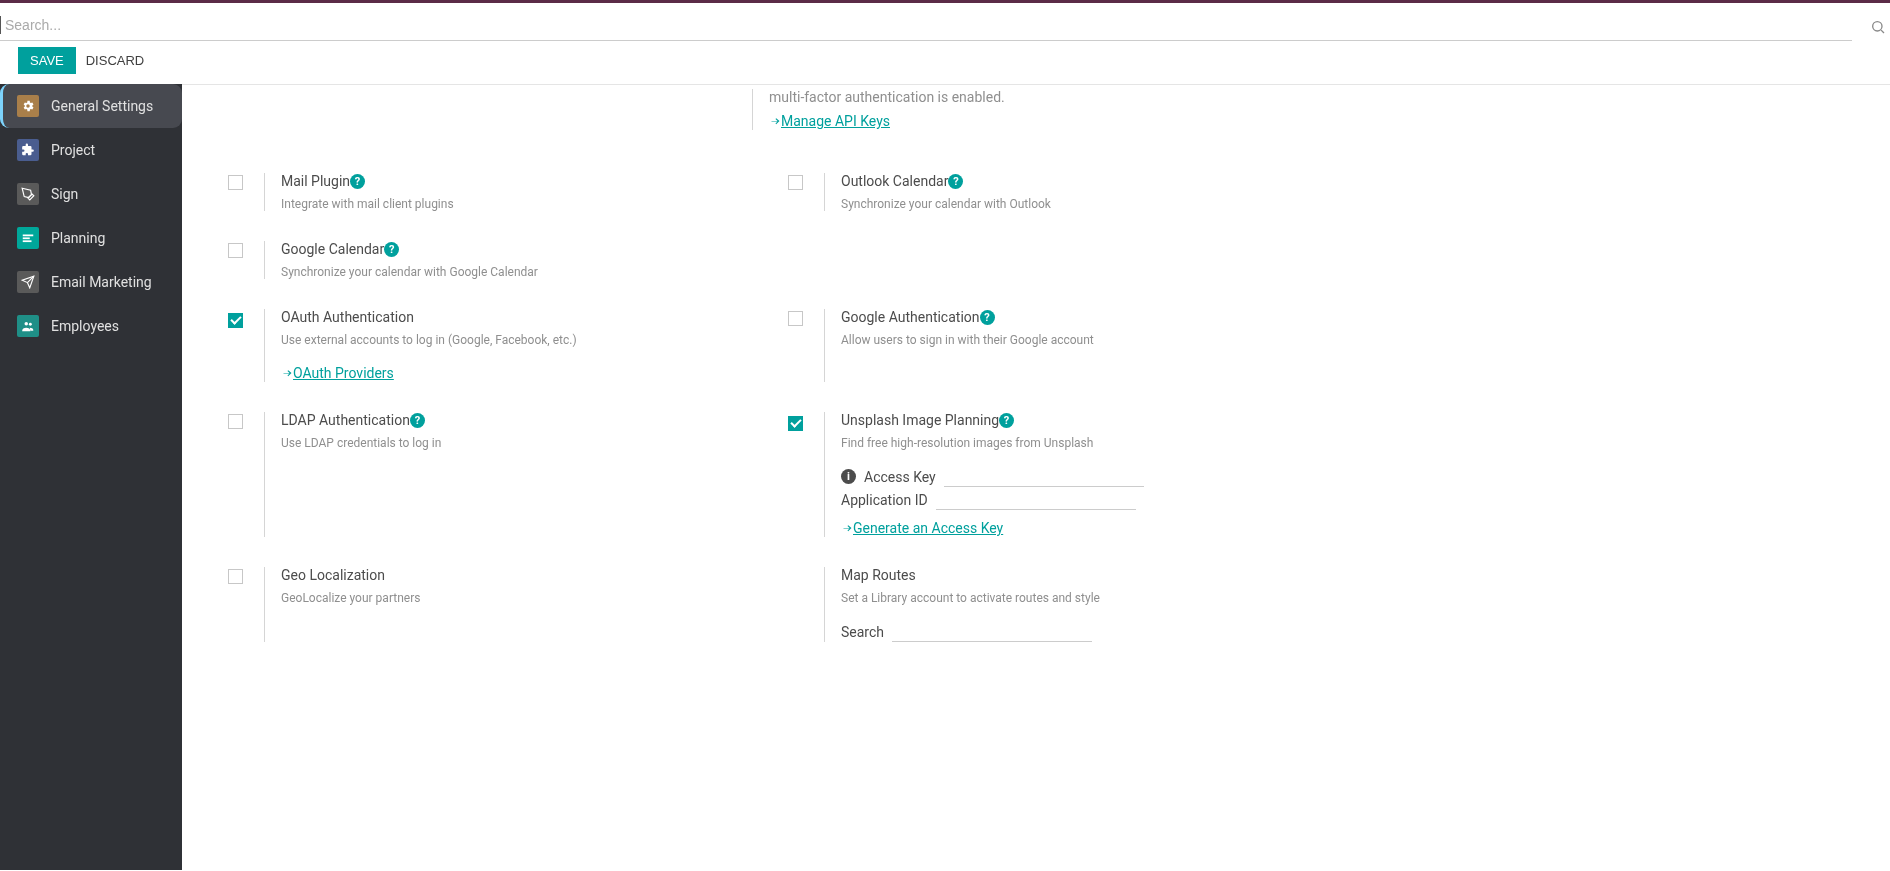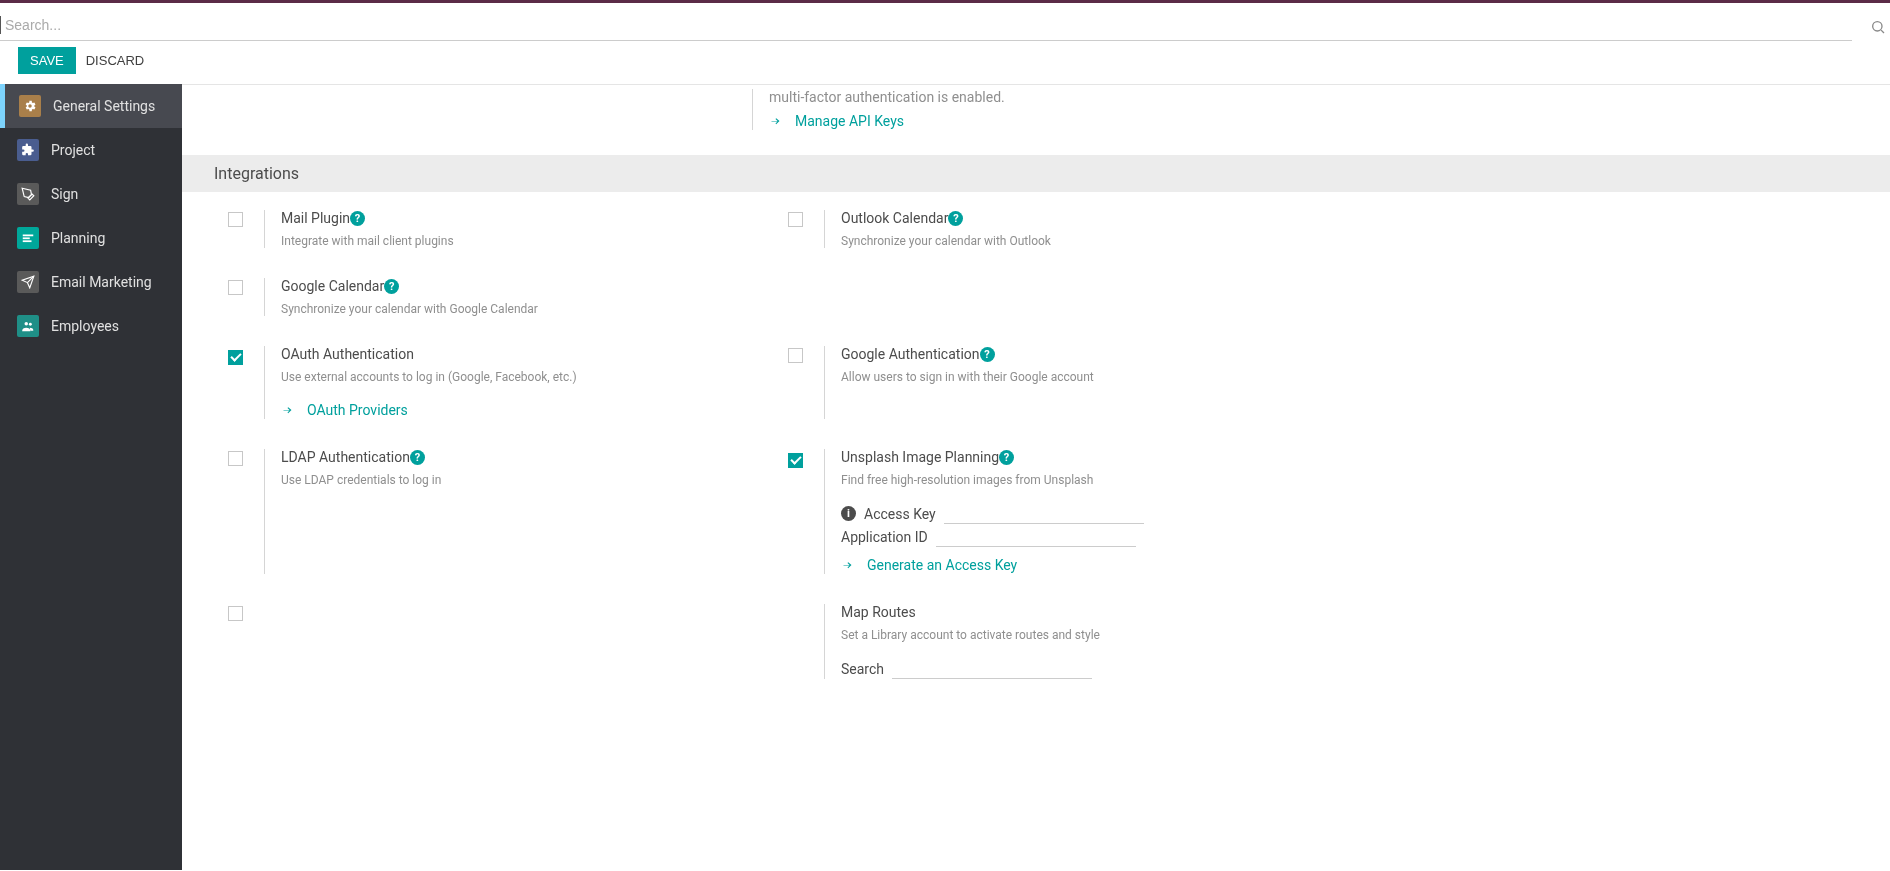--- a/index.html
+++ b/index.html
@@ -96,21 +96,22 @@
     display: flex;
     align-items: center;
     padding: 11px 14px;
     color: #e0e0e0;
     cursor: pointer;
     gap: 12px;
     border-left: 3px solid transparent;
   }
   .sidebar-item.active {
     background: #474950;
-    border-left: 5px solid #7dd3fc;
+    border-left: 3px solid #7dd3fc;
+    border-radius: 9px;
   }
   .sidebar-icon {
     width: 22px; height: 22px;
     display: flex;
     align-items: center;
     justify-content: center;
     color: #fff;
     font-size: 13px;
     border-radius: 2px;
   }
@@ -137,23 +138,24 @@
     padding-left: 570px;
     padding-top: 4px;
   }
   .mfa-fragment .setting-body { border-left: 1px solid #d5d5d5; padding-left: 16px; }
   .mfa-text { color: #8f8f8f; font-size: 14px; }
   .link {
     color: #00a09d;
     cursor: pointer;
     display: inline-flex;
     align-items: center;
-    gap: 14px;
+    gap: 0;
     margin-top: 8px;
     font-size: 14px;
+    text-decoration: underline;
   }
   .link .arrow-icon { width: 12px; height: 12px; }
 
   .section-header {
     background: #ececec;
     padding: 9px 32px;
     font-size: 16px;
     color: #4c4c4c;
   }
   .settings-grid {
@@ -346,21 +348,20 @@
             <span>
               <svg class="arrow-icon" viewBox="0 0 24 24" fill="currentColor">
                   <path d="M5 12h12l-4-4 1.4-1.4L21 12l-6.6 6.6L13 17l4-4H5z"></path>
                 </svg>
             </span>
             <span>Manage API Keys</span>
           </span>
         </div>
       </div>
 
-      <div class="section-header">Integrations</div>
 
       <div class="settings-grid">
 
         <div class="setting-row">
           <div class="setting-cell">
             <div class="checkbox-col"><span class="odoo-checkbox"></span></div>
             <div class="setting-body">
               <div class="setting-title">
                 <span>Mail Plugin</span>
                 <span class="help-icon">?</span>
@@ -460,20 +461,26 @@
                 </span>
                 <span>Generate an Access Key</span>
               </span>
             </div>
           </div>
         </div>
 
         <div class="setting-row">
           <div class="setting-cell">
             <div class="checkbox-col"><span class="odoo-checkbox"></span></div>
+            <div class="setting-body">
+              <div class="setting-title">
+                <span>Geo Localization</span>
+              </div>
+              <div class="setting-desc">GeoLocalize your partners</div>
+            </div>
           </div>
           <div class="setting-cell">
             <div class="checkbox-col"></div>
             <div class="setting-body">
               <div class="setting-title">
                 <span>Map Routes</span>
               </div>
               <div class="setting-desc">Set a Library account to activate routes and style</div>
               <div class="field-row">
                 <span>Search</span>

